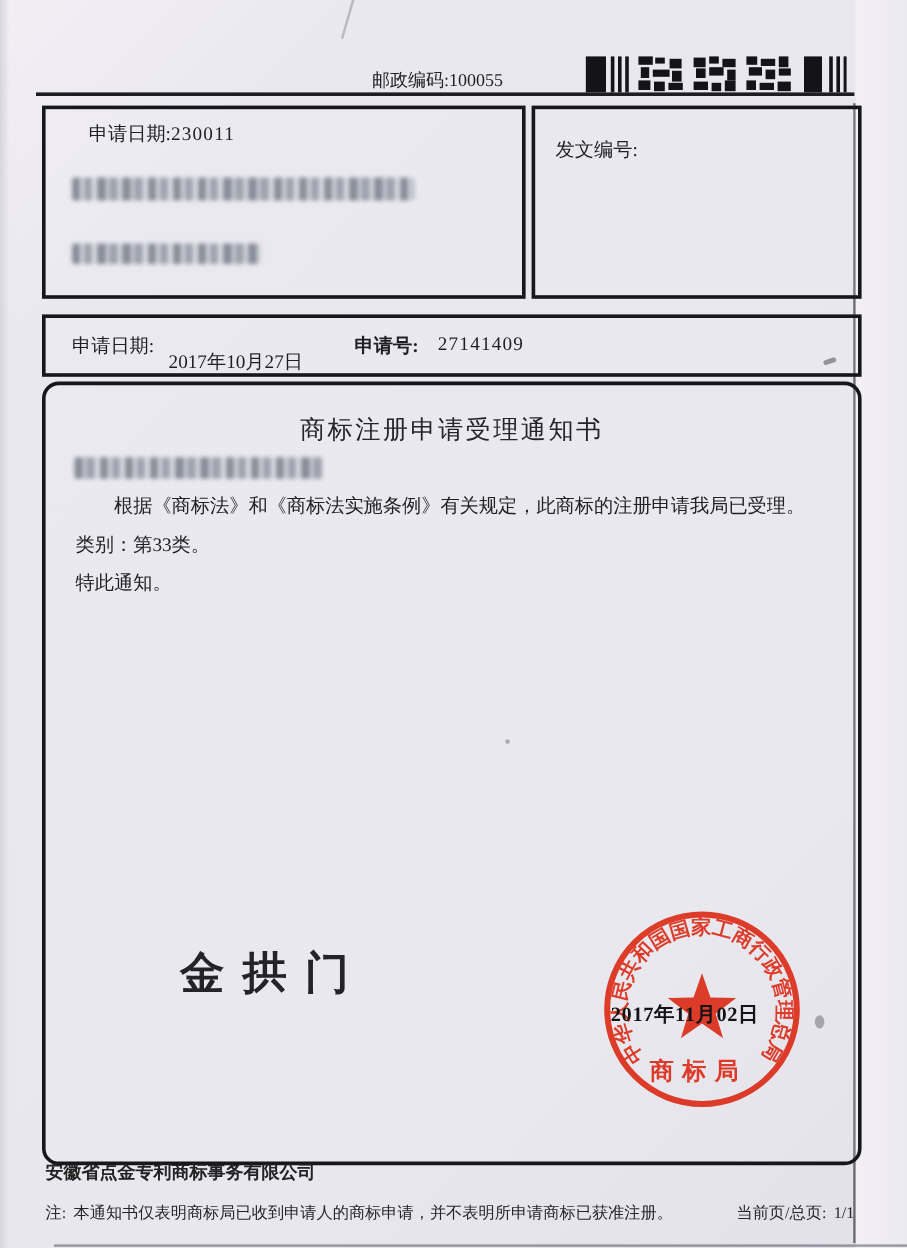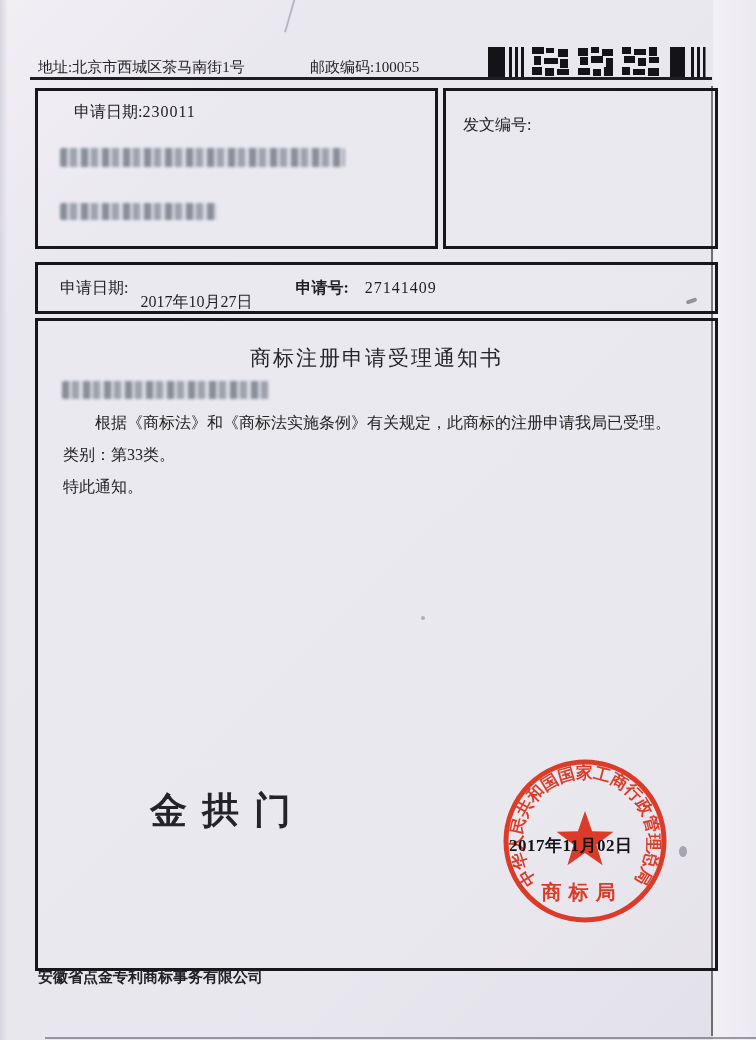--- a/index.html
+++ b/index.html
@@ -54,21 +54,21 @@
   .docnum-label{position:absolute;left:17px;top:24px;}
   .docnum-value{position:absolute;left:37px;top:70px;font-size:17px;letter-spacing:.5px;}
 
   .date-box{left:35px;top:262px;width:677px;height:46px;display:flex;align-items:center;}
   .date-box .cell{font-size:16px;white-space:nowrap;}
   .dc1{margin-left:22px;}
   .dc2{margin-left:12px;margin-top:29px;}
   .dc3{margin-left:43px;font-weight:bold;}
   .dc4{margin-left:16px;letter-spacing:1px;}
 
-  .main-box{left:35px;top:318px;width:677px;height:647px;border-width:3px;}
+  .main-box{left:35px;top:318px;width:677px;height:647px;border-width:3px;border-radius:14px;}
   .notice-title{position:absolute;top:23px;left:0;right:0;text-align:center;
     font-size:21px;letter-spacing:2px;font-weight:500;color:#252529;}
   .redact-3{position:absolute;left:24px;top:60px;width:207px;height:18px;}
   .notice-body{position:absolute;left:25px;right:18px;top:86px;
     font-size:16px;line-height:32px;color:#222;}
   .indent{text-indent:2em;}
   .trademark{position:absolute;left:112px;top:470px;
     font-family:"DejaVu Sans","Liberation Sans",sans-serif;
     font-size:37px;font-weight:bold;letter-spacing:15px;color:#242428;line-height:1.1;}
   .seal{position:absolute;left:462px;top:435px;width:170px;height:170px;opacity:.93;}
@@ -90,21 +90,20 @@
 
   <div class="edge-left"></div>
   <div class="edge-right-strip"></div>
   <div class="edge-right-line"></div>
   <div class="edge-bottom"></div>
   <div class="scratch"></div>
   <div class="speck-a"></div>
   <div class="speck-b"></div>
   <div class="speck-c"></div>
 
-  <div class="addr">地址:北京市西城区茶马南街1号</div>
   <div class="postal">邮政编码:100055</div>
 
   <svg class="barcode" width="224" height="37" viewBox="0 0 224 37">
     <g fill="#141418">
       <rect x="0" y="3" width="17" height="30"></rect>
       <rect x="21" y="3" width="3" height="30"></rect>
       <rect x="27" y="3" width="3" height="30"></rect>
       <rect x="33" y="3" width="3" height="30"></rect>
       <rect x="44" y="3" width="12" height="7"></rect>
         <rect x="58" y="4" width="8" height="5"></rect>
@@ -179,14 +178,22 @@
         <textPath href="#sealArc" startOffset="0" textLength="284" lengthAdjust="spacingAndGlyphs">中华人民共和国国家工商行政管理总局</textPath>
       </text>
       <text x="82" y="143" text-anchor="middle" letter-spacing="7" font-family="'DejaVu Sans','Liberation Sans',sans-serif" font-size="20" font-weight="bold" fill="#dd2f1b">商标局</text>
     </svg>
 
     <div class="date-stamp">2017年11月02日</div>
   </div>
 
   <div class="agency">安徽省点金专利商标事务有限公司</div>
 
+  <div class="note-row">
+    <div class="note">
+      <span class="nlabel">注:</span><span>本通知书仅表明商标局已收到申请人的商标申请，并不表明所申请商标已获准注册。</span>
+    </div>
+    <div class="pageind">
+      <span class="plabel">当前页/总页:</span><span>1/1</span>
+    </div>
+  </div>
 
 </div>
 
 </body></html>

